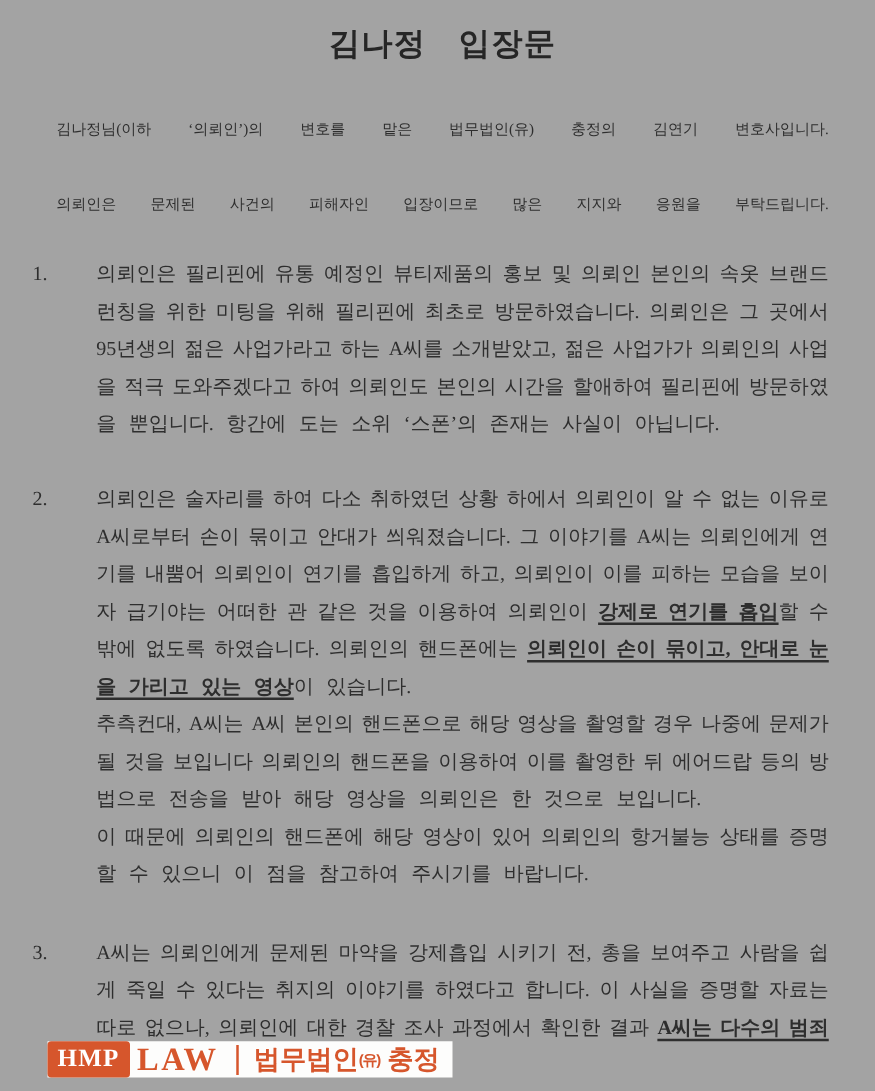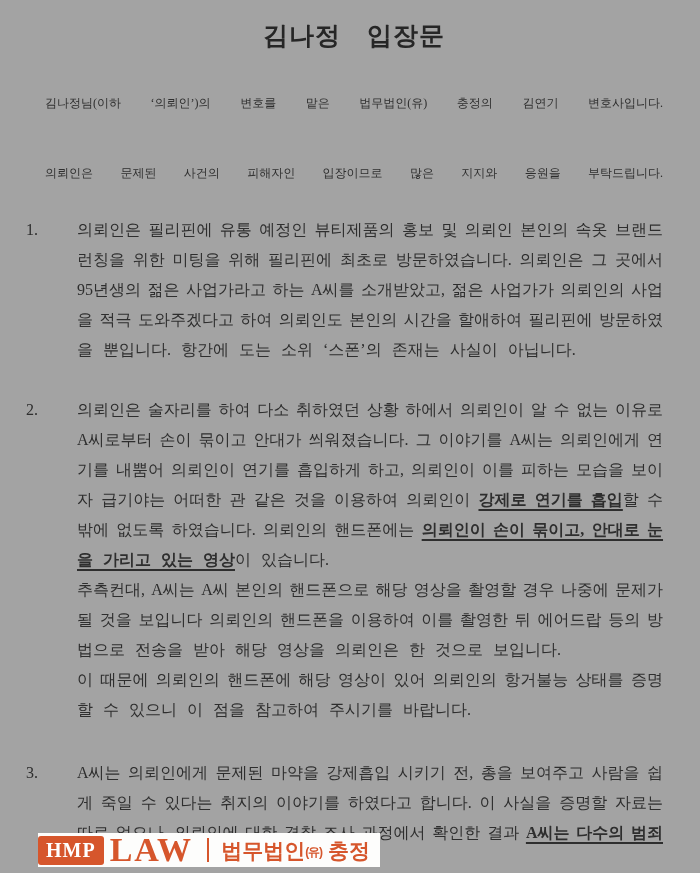--- a/index.html
+++ b/index.html
@@ -27,21 +27,21 @@
     letter-spacing: 1px;
     color: #262626;
     line-height: 34px;
   }
   .para {
     font-size: 12px;
     line-height: 30px;
     color: #2e2e2e;
   }
   .intro1 { margin-top: 36px; }
-  .intro2 { margin-top: 40px; }
+  .intro2 { margin-top: 30px; }
   .just {
     text-align: justify;
     text-align-last: justify;
   }
   .lastline {
     text-align: right;
     text-align-last: left;
     word-spacing: 6px;
   }
   .item {
@@ -85,21 +85,21 @@
     font-size: 20px;
     line-height: 1;
     padding: 4px 8px 5px 8px;
     border-radius: 3px;
     letter-spacing: 1px;
   }
   .law-word {
     color: #d6562c;
     font-family: "Liberation Serif", "DejaVu Serif", serif;
     font-weight: 700;
-    font-size: 34px;
+    font-size: 26px;
     letter-spacing: 2px;
     margin-left: 6px;
     line-height: 1;
   }
   .logo-divider {
     width: 2px;
     height: 24px;
     background: #d6562c;
     margin: 0 12px 0 14px;
   }

